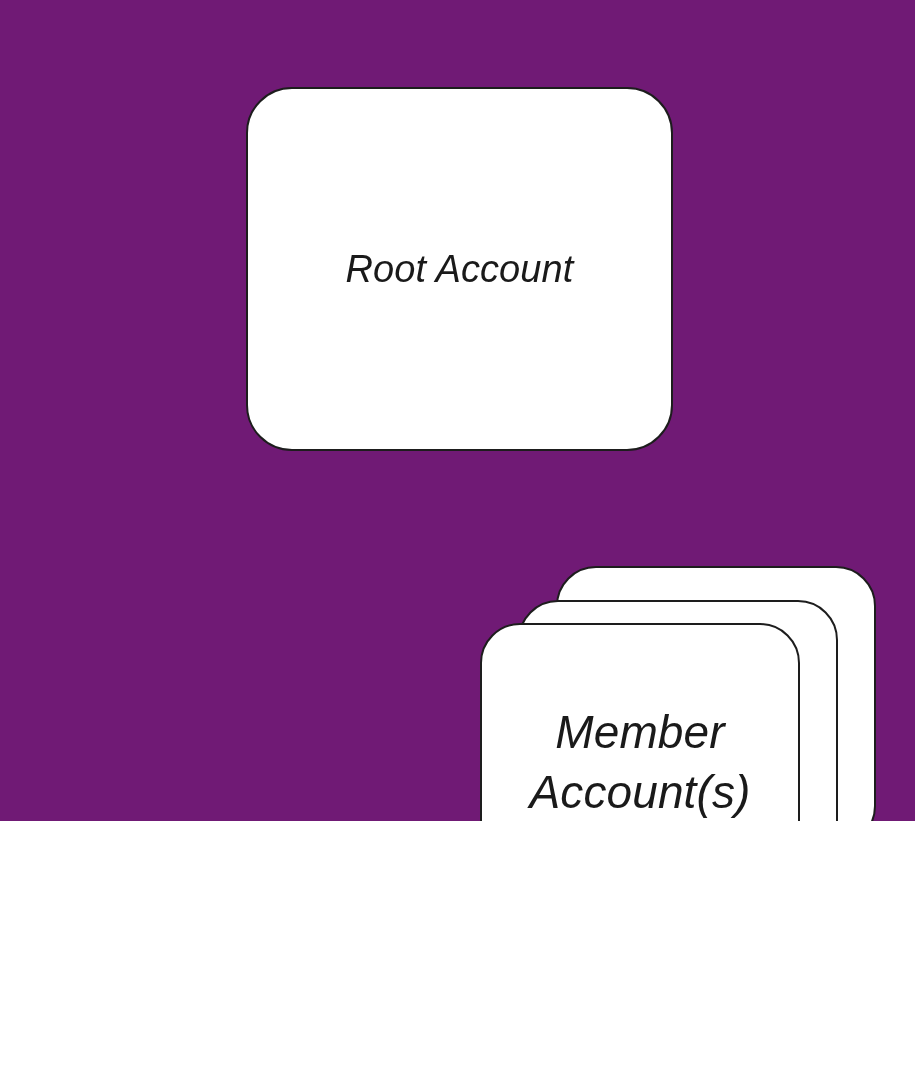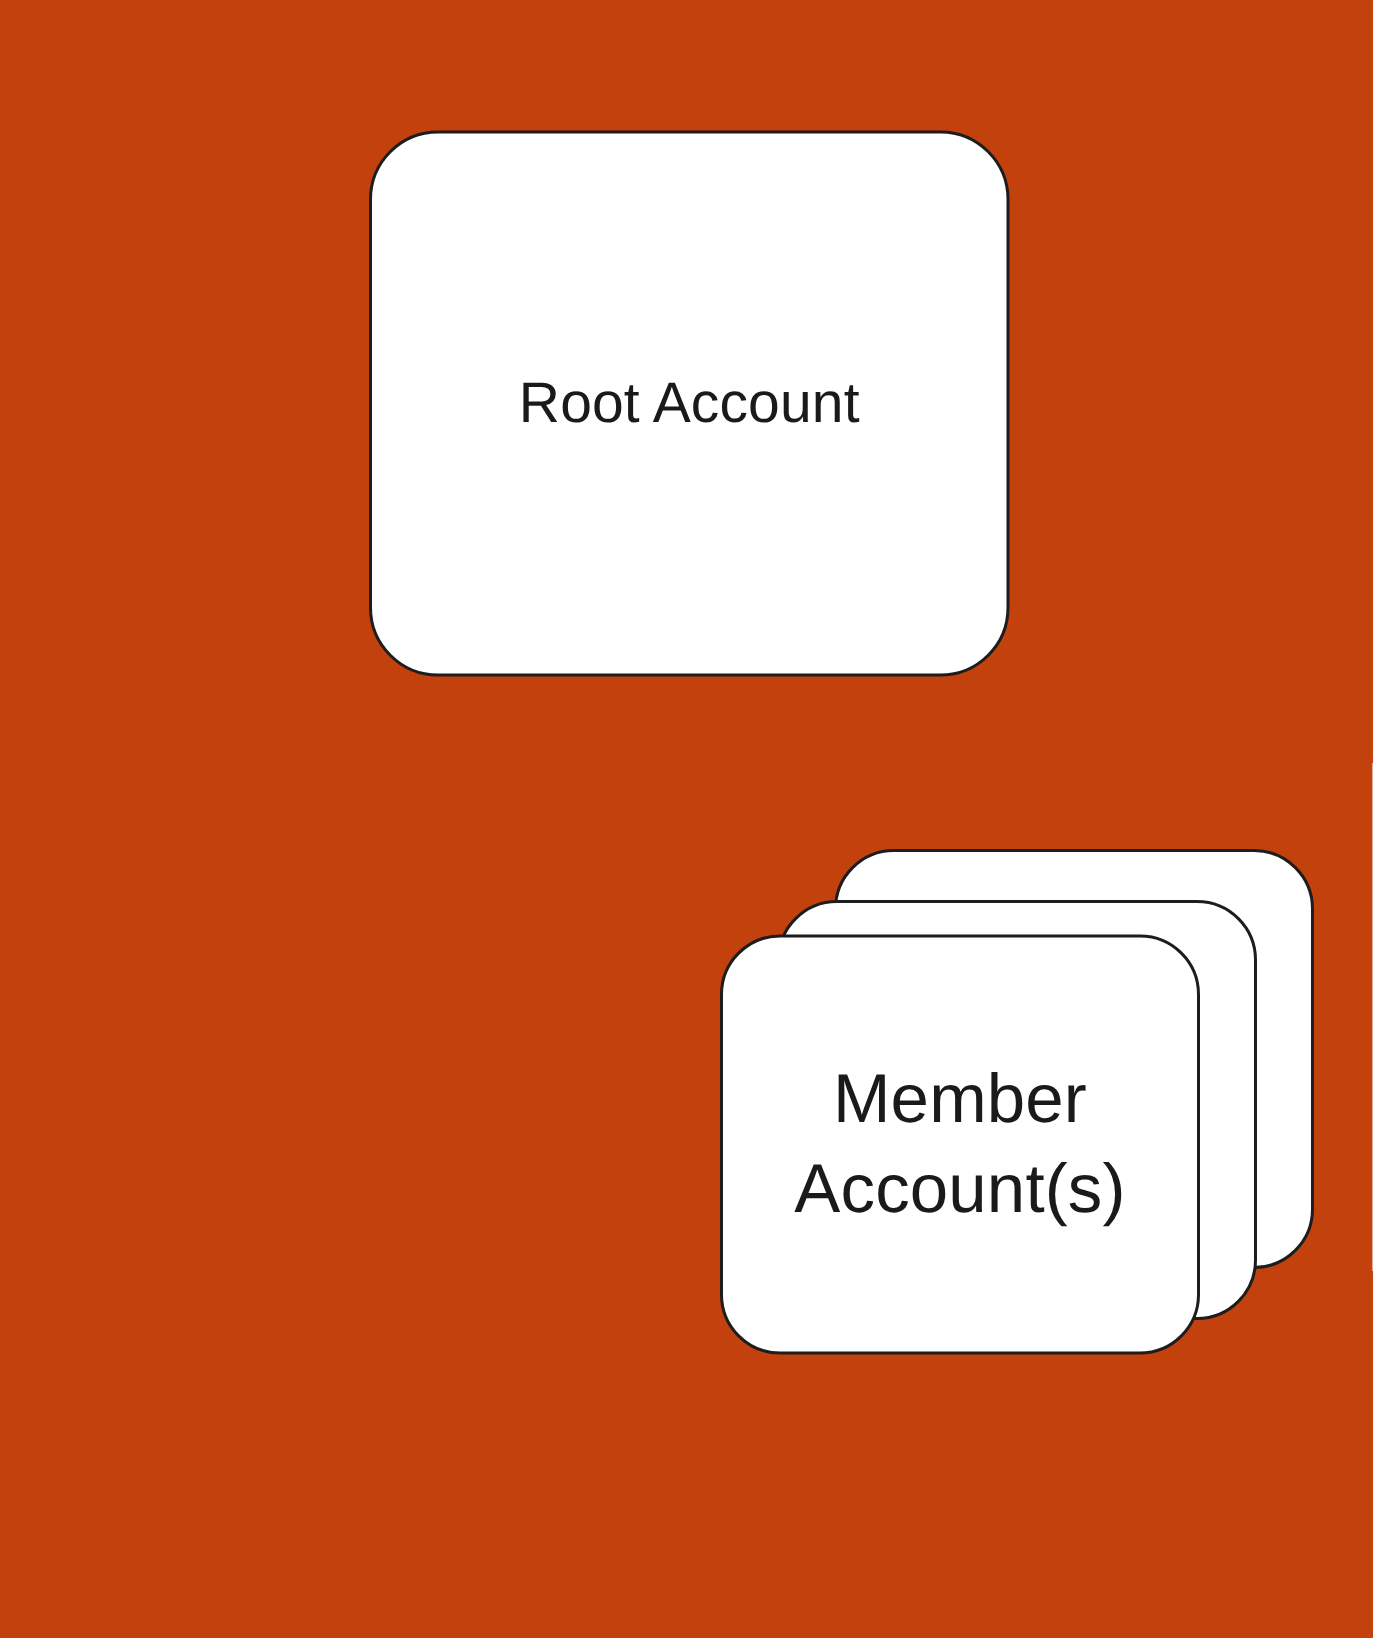--- a/index.html
+++ b/index.html
@@ -7,23 +7,24 @@
     padding: 0;
     background: #ffffff;
   }
   body {
     font-family: "Liberation Sans", "DejaVu Sans", sans-serif;
     -webkit-font-smoothing: antialiased;
   }
   #canvas {
     position: relative;
     width: 915px;
-    height: 1092px;
-    background: #c2410c;
+    height: 821px;
+    background: #701a75;
     overflow: hidden;
+    font-style: italic;
   }
 
   
   .node {
     position: absolute;
     box-sizing: border-box;
     background: #ffffff;
     border: 2px solid #1d1d1d;
     border-radius: 42px;
     display: flex;

